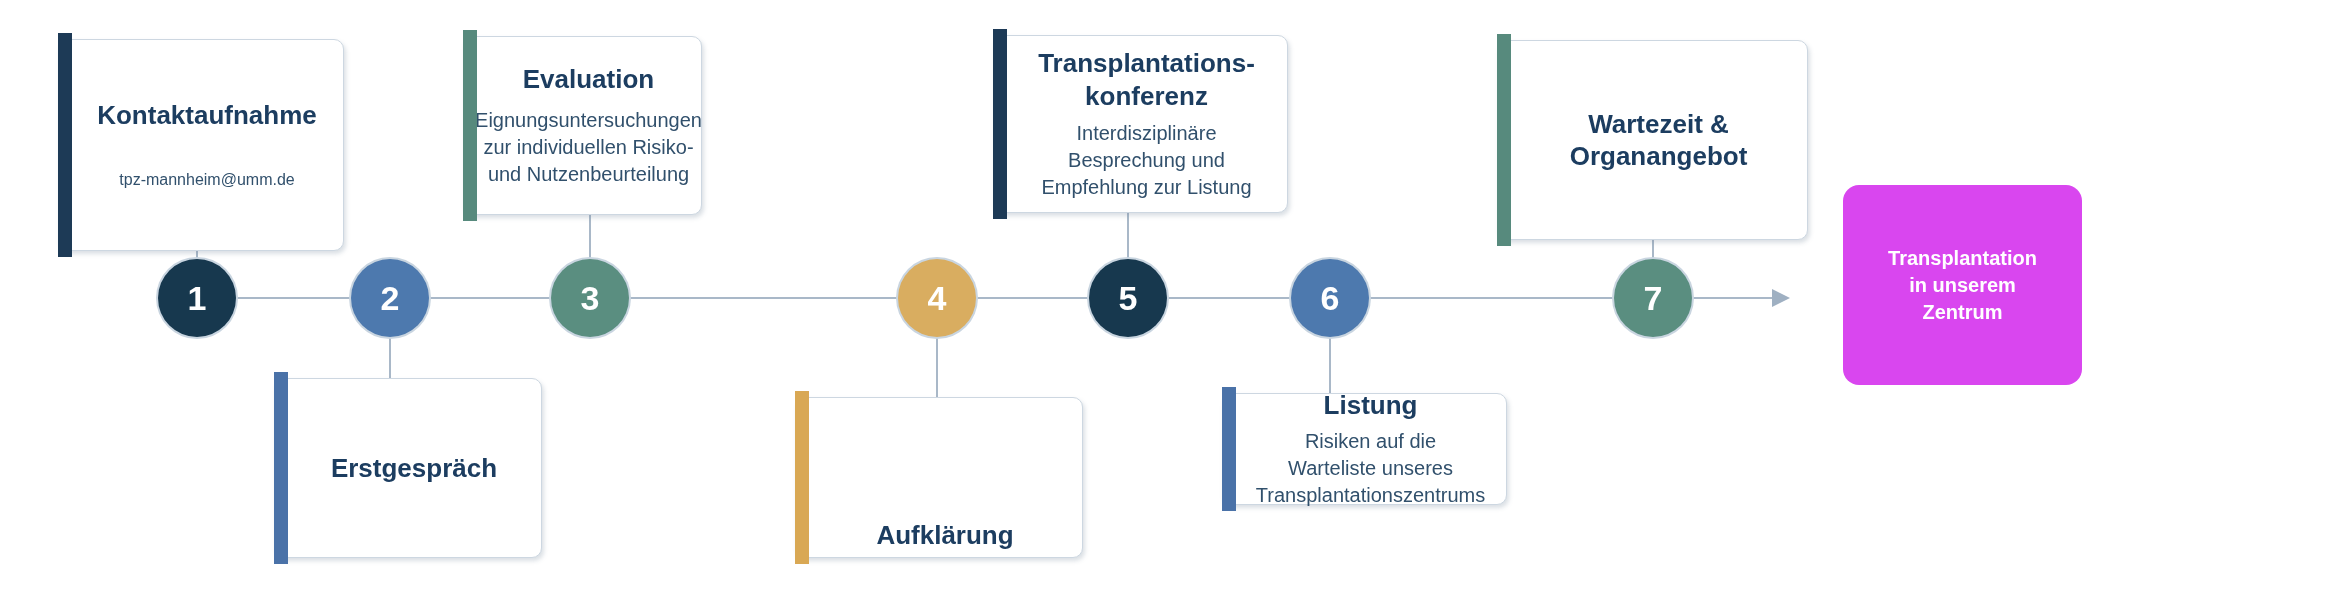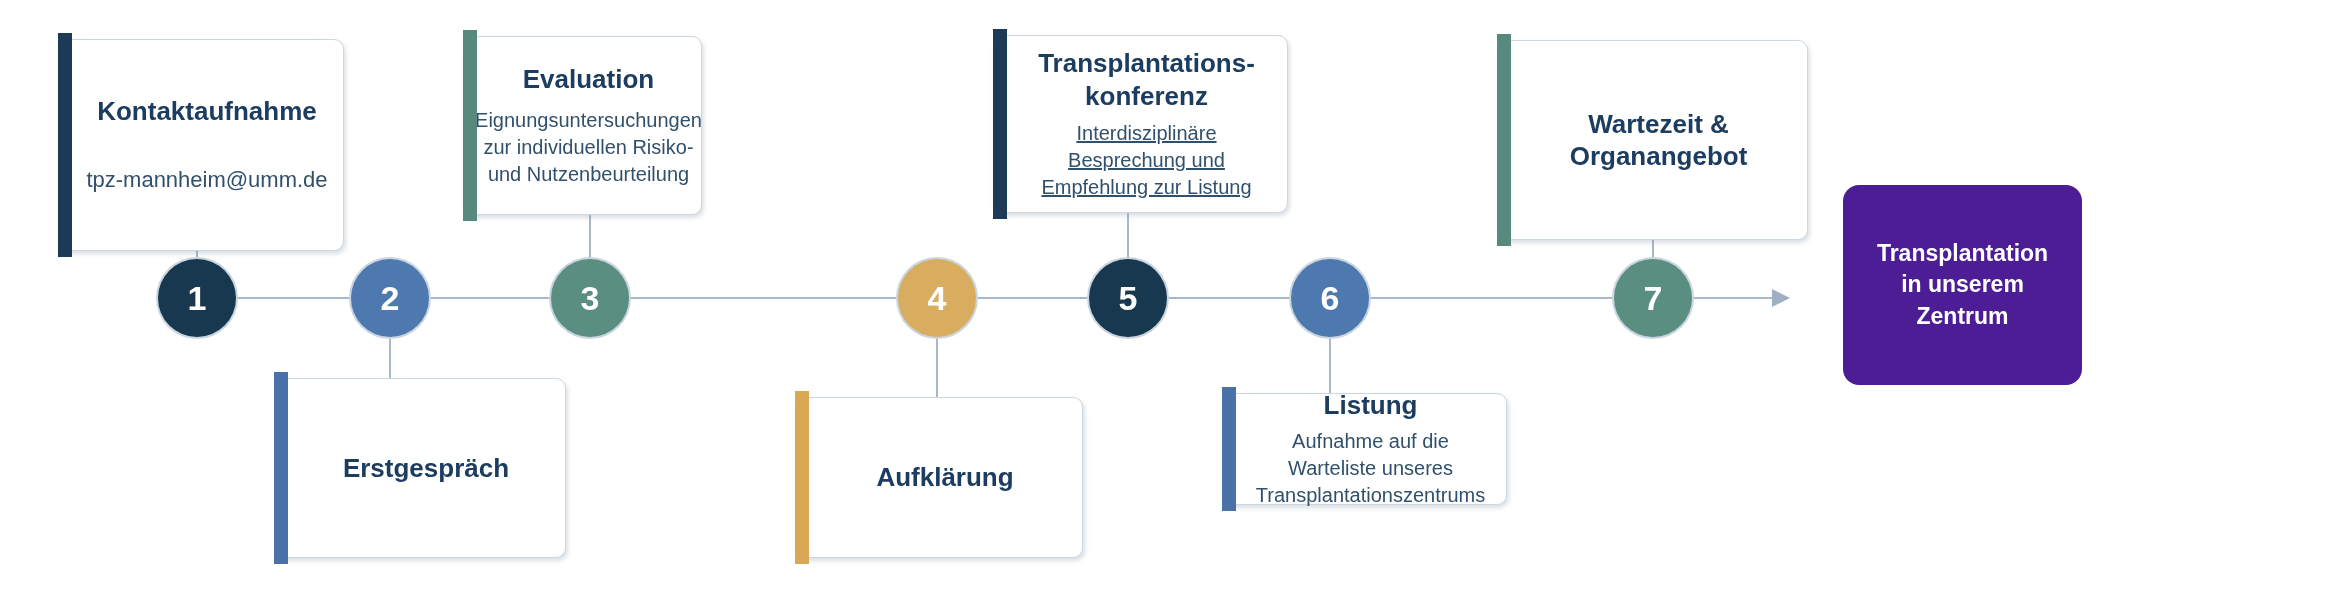--- a/index.html
+++ b/index.html
@@ -101,40 +101,40 @@
   }
   .card-body {
     font-size: 20px;
     color: #31506c;
     line-height: 1.35;
     white-space: pre-line;
     margin-top: 12px;
   }
 
   .c1 { left: 58px;   top: 39px;  width: 286px; height: 212px; }
-  .c1 .card-body { margin-top: 38px; font-size: 22px; }
-  .c2 { left: 274px;  top: 378px; width: 292px; height: 180px; }
+  .c1 .card-body { margin-top: 38px; font-size: 16px; }
+  .c2 { left: 274px;  top: 378px; width: 268px; height: 180px; }
   .c3 { left: 463px;  top: 36px;  width: 239px; height: 179px; }
-  .c4 { left: 795px;  top: 397px; width: 288px; height: 161px; }
+  .c4 { left: 795px;  top: 397px; width: 288px; height: 161px; justify-content: flex-end; }
   .c5 { left: 993px;  top: 35px;  width: 295px; height: 178px; }
-  .c5 .card-body { margin-top: 8px; text-decoration: underline; }
+  .c5 .card-body { margin-top: 8px; }
   .c6 { left: 1222px; top: 393px; width: 285px; height: 112px; }
   .c6 .card-body { margin-top: 6px; }
   .c7 { left: 1497px; top: 40px;  width: 311px; height: 200px; }
 
   
   .end-box {
     position: absolute;
     left: 1843px; top: 185px;
     width: 239px; height: 200px;
-    background: #4c1d95;
+    background: #d946ef;
     border-radius: 16px;
     color: #ffffff;
     font-weight: bold;
-    font-size: 23px;
+    font-size: 20px;
     line-height: 1.35;
     display: flex; align-items: center; justify-content: center;
     text-align: center;
     white-space: pre-line;
     z-index: 3;
   }
 </style>
 </head>
 <body>
 
@@ -202,21 +202,21 @@
     <div class="card-title">Transplantations-
 konferenz</div>
     <div class="card-body">Interdisziplinäre
 Besprechung und
 Empfehlung zur Listung</div>
   </div>
 
   <div class="card c6">
     <div class="accent acc-blue"></div>
     <div class="card-title">Listung</div>
-    <div class="card-body">Aufnahme auf die
+    <div class="card-body">Risiken auf die
 Warteliste unseres
 Transplantationszentrums</div>
   </div>
 
   <div class="card c7">
     <div class="accent acc-green"></div>
     <div class="card-title">Wartezeit &amp;
 Organangebot</div>
   </div>
 

